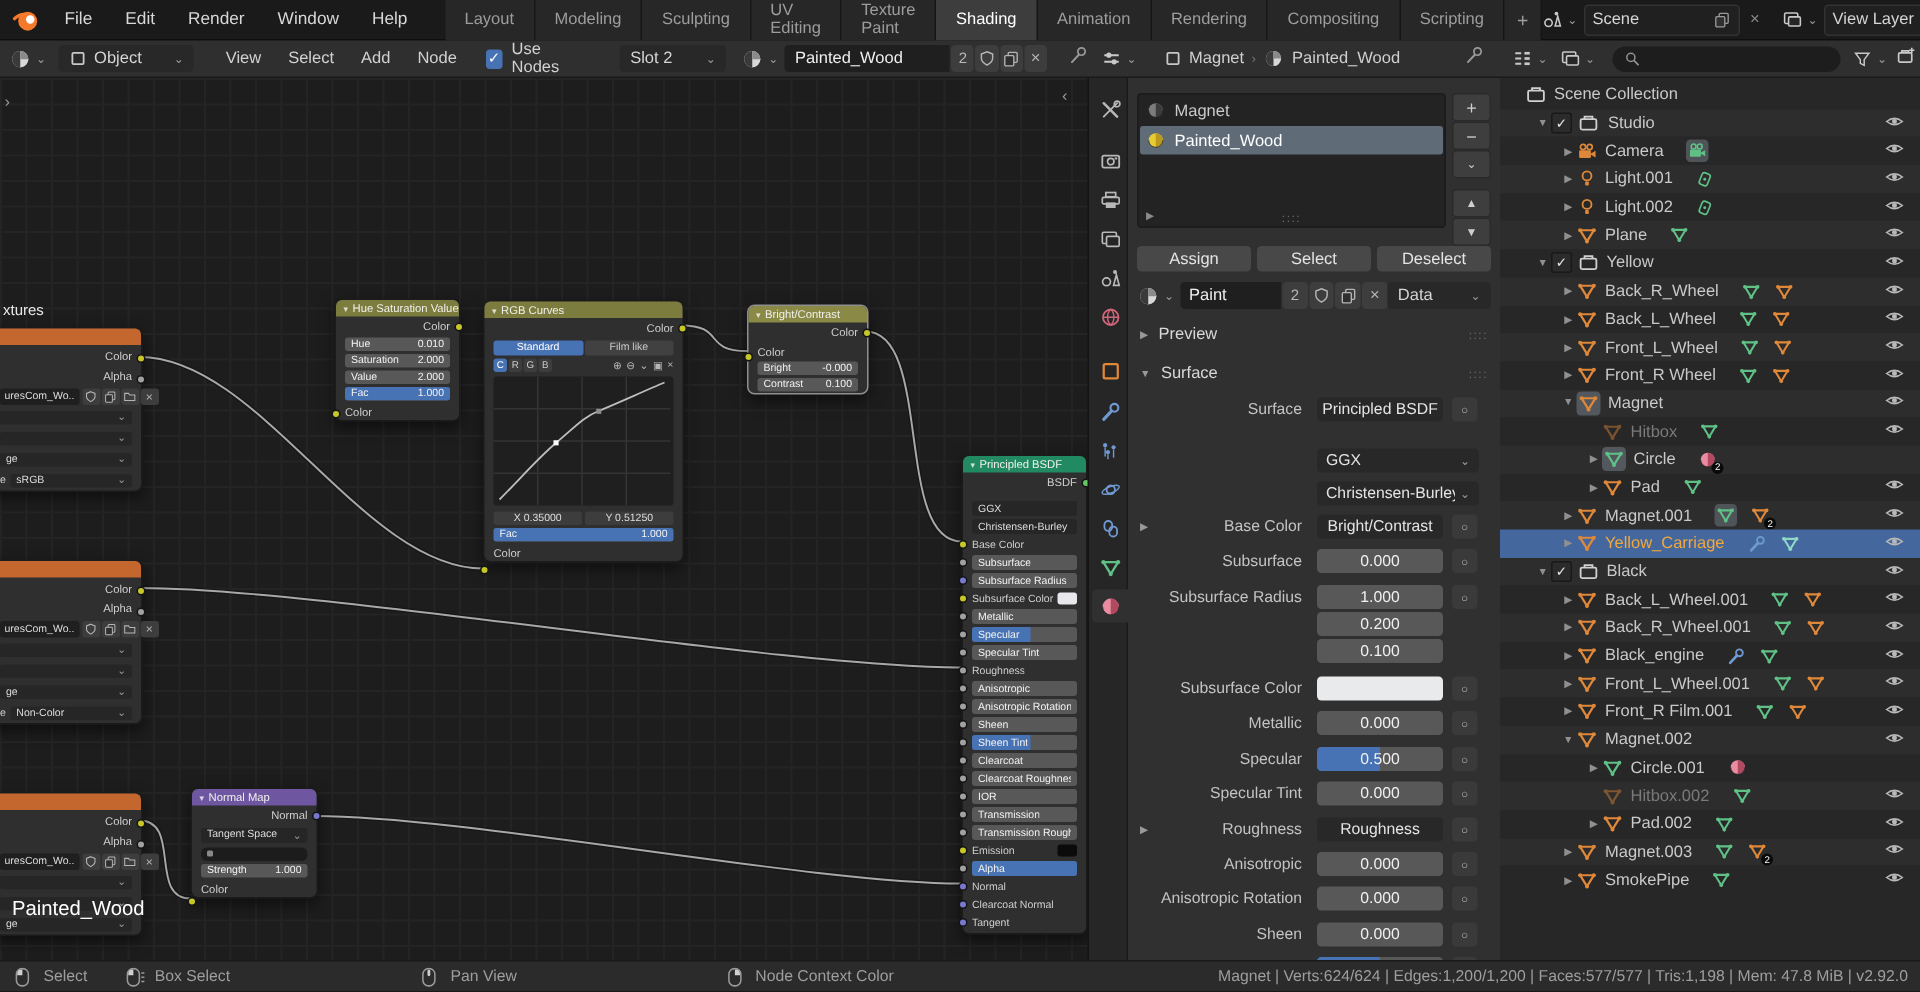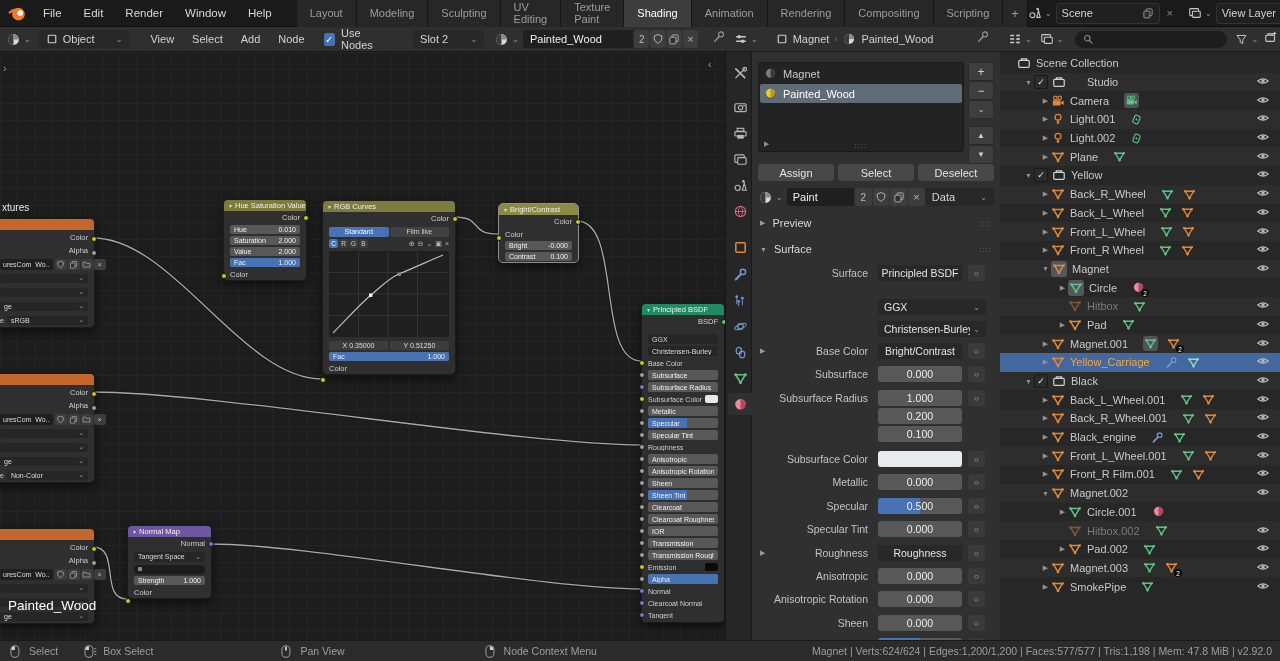--- a/index.html
+++ b/index.html
@@ -1064,21 +1064,21 @@
         </div>
         <div class="orow" style="padding-left: 23px;">
           <div class="oexp">▼</div>
           <div style="width: 12px; height: 12px; background: rgb(43, 43, 43); border: 1px solid rgb(25, 25, 25); border-radius: 2px; color: rgb(232, 232, 232); font-size: 9px; display: flex; align-items: center; justify-content: center; margin-right: 4px; flex: 0 0 auto;">✓</div>
           <span class="icn">
             <svg width="14" height="14" viewBox="0 0 16 16" fill="none">
               <rect x="2" y="5" width="12" height="8" rx="1.2" stroke="#d0d0d0" stroke-width="1.4"></rect>
               <path d="M5 5 V3.2 H11 V5" stroke="#d0d0d0" stroke-width="1.4"></path>
             </svg>
           </span>
-          <div style="margin-left: 21px; white-space: nowrap;">Studio</div>
+          <div style="margin-left: 6px; white-space: nowrap;">Studio</div>
           <div class="row" style="margin-left: 10px; gap: 4px;"></div>
           <div style="position: absolute; right: 10px;"><span class="icn">
               <svg width="14" height="14" viewBox="0 0 16 16" fill="none">
                 <path d="M2 8 Q8 3.2 14 8 Q8 12.8 2 8 Z" stroke="#b8b8b8" stroke-width="1.2"></path>
                 <circle cx="8" cy="8" r="1.9" fill="#b8b8b8"></circle>
               </svg>
             </span></div>
         </div>
         <div class="orow" style="padding-left: 40px;">
           <div class="oexp">▶</div>
@@ -1383,20 +1383,50 @@
           <div style="margin-left: 5px; white-space: nowrap;">Magnet</div>
           <div class="row" style="margin-left: 10px; gap: 4px;"></div>
           <div style="position: absolute; right: 10px;"><span class="icn">
               <svg width="14" height="14" viewBox="0 0 16 16" fill="none">
                 <path d="M2 8 Q8 3.2 14 8 Q8 12.8 2 8 Z" stroke="#b8b8b8" stroke-width="1.2"></path>
                 <circle cx="8" cy="8" r="1.9" fill="#b8b8b8"></circle>
               </svg>
             </span></div>
         </div>
         <div class="orow" style="padding-left: 57px;">
+          <div class="oexp"></div>
+          <span class="icn" style="opacity: 0.45;">
+            <svg width="14" height="14" viewBox="0 0 16 16" fill="none">
+              <path d="M8 12.5 L2.8 4 H13.2 Z" stroke="#e0883a" stroke-width="1.7"></path>
+              <circle cx="8" cy="12.5" r="1.5" fill="#e0883a"></circle>
+              <circle cx="2.8" cy="4" r="1.5" fill="#e0883a"></circle>
+              <circle cx="13.2" cy="4" r="1.5" fill="#e0883a"></circle>
+            </svg>
+          </span>
+          <div style="margin-left: 5px; white-space: nowrap; color: rgb(122, 122, 122);">Hitbox</div>
+          <div class="row" style="margin-left: 10px; gap: 4px;">
+            <div class="obadge">
+              <span class="icn">
+                <svg width="13" height="13" viewBox="0 0 16 16" fill="none">
+                  <path d="M8 12.5 L2.8 4 H13.2 Z" stroke="#5fc186" stroke-width="1.7"></path>
+                  <circle cx="8" cy="12.5" r="1.5" fill="#5fc186"></circle>
+                  <circle cx="2.8" cy="4" r="1.5" fill="#5fc186"></circle>
+                  <circle cx="13.2" cy="4" r="1.5" fill="#5fc186"></circle>
+                </svg>
+              </span>
+            </div>
+          </div>
+          <div style="position: absolute; right: 10px;"><span class="icn">
+              <svg width="14" height="14" viewBox="0 0 16 16" fill="none">
+                <path d="M2 8 Q8 3.2 14 8 Q8 12.8 2 8 Z" stroke="#b8b8b8" stroke-width="1.2"></path>
+                <circle cx="8" cy="8" r="1.9" fill="#b8b8b8"></circle>
+              </svg>
+            </span></div>
+        </div>
+        <div class="orow" style="padding-left: 57px;">
           <div class="oexp">▶</div>
           <span class="icn" style="background: rgb(83, 88, 94); border-radius: 3px; padding: 1px;">
             <svg width="14" height="14" viewBox="0 0 16 16" fill="none">
               <path d="M8 12.5 L2.8 4 H13.2 Z" stroke="#5fc186" stroke-width="1.7"></path>
               <circle cx="8" cy="12.5" r="1.5" fill="#5fc186"></circle>
               <circle cx="2.8" cy="4" r="1.5" fill="#5fc186"></circle>
               <circle cx="13.2" cy="4" r="1.5" fill="#5fc186"></circle>
             </svg>
           </span>
           <div style="margin-left: 5px; white-space: nowrap;">Circle</div>
@@ -1407,198 +1437,286 @@
                   <circle cx="8" cy="8" r="5.8" fill="#e98ca1"></circle>
                   <path d="M8 2.2 A5.8 5.8 0 0 1 8 13.8 Z" fill="#b14a61"></path>
                   <path d="M2.2 8 A5.8 5.8 0 0 0 13.8 8" stroke="#222" stroke-width="0.6"></path>
                 </svg>
               </span>
               <div class="cnt">2</div>
             </div>
           </div>
         </div>
         <div class="orow" style="padding-left: 57px;">
-          <div class="oexp"></div>
-          <span class="icn" style="opacity: 0.45;">
+          <div class="oexp">▶</div>
+          <span class="icn">
             <svg width="14" height="14" viewBox="0 0 16 16" fill="none">
               <path d="M8 12.5 L2.8 4 H13.2 Z" stroke="#e0883a" stroke-width="1.7"></path>
               <circle cx="8" cy="12.5" r="1.5" fill="#e0883a"></circle>
               <circle cx="2.8" cy="4" r="1.5" fill="#e0883a"></circle>
               <circle cx="13.2" cy="4" r="1.5" fill="#e0883a"></circle>
             </svg>
           </span>
-          <div style="margin-left: 5px; white-space: nowrap; color: rgb(122, 122, 122);">Hitbox</div>
+          <div style="margin-left: 5px; white-space: nowrap;">Pad</div>
           <div class="row" style="margin-left: 10px; gap: 4px;">
             <div class="obadge">
               <span class="icn">
                 <svg width="13" height="13" viewBox="0 0 16 16" fill="none">
                   <path d="M8 12.5 L2.8 4 H13.2 Z" stroke="#5fc186" stroke-width="1.7"></path>
                   <circle cx="8" cy="12.5" r="1.5" fill="#5fc186"></circle>
                   <circle cx="2.8" cy="4" r="1.5" fill="#5fc186"></circle>
                   <circle cx="13.2" cy="4" r="1.5" fill="#5fc186"></circle>
                 </svg>
               </span>
             </div>
           </div>
           <div style="position: absolute; right: 10px;"><span class="icn">
               <svg width="14" height="14" viewBox="0 0 16 16" fill="none">
                 <path d="M2 8 Q8 3.2 14 8 Q8 12.8 2 8 Z" stroke="#b8b8b8" stroke-width="1.2"></path>
                 <circle cx="8" cy="8" r="1.9" fill="#b8b8b8"></circle>
               </svg>
             </span></div>
         </div>
-        <div class="orow" style="padding-left: 57px;">
+        <div class="orow" style="padding-left: 40px;">
           <div class="oexp">▶</div>
           <span class="icn">
             <svg width="14" height="14" viewBox="0 0 16 16" fill="none">
               <path d="M8 12.5 L2.8 4 H13.2 Z" stroke="#e0883a" stroke-width="1.7"></path>
               <circle cx="8" cy="12.5" r="1.5" fill="#e0883a"></circle>
               <circle cx="2.8" cy="4" r="1.5" fill="#e0883a"></circle>
               <circle cx="13.2" cy="4" r="1.5" fill="#e0883a"></circle>
             </svg>
           </span>
-          <div style="margin-left: 5px; white-space: nowrap;">Pad</div>
-          <div class="row" style="margin-left: 10px; gap: 4px;">
-            <div class="obadge">
+          <div style="margin-left: 5px; white-space: nowrap;">Magnet.001</div>
+          <div class="row" style="margin-left: 10px; gap: 4px;">
+            <div class="obadge" style="background: rgb(79, 84, 89); border-radius: 3px; padding: 1px;">
               <span class="icn">
                 <svg width="13" height="13" viewBox="0 0 16 16" fill="none">
                   <path d="M8 12.5 L2.8 4 H13.2 Z" stroke="#5fc186" stroke-width="1.7"></path>
                   <circle cx="8" cy="12.5" r="1.5" fill="#5fc186"></circle>
                   <circle cx="2.8" cy="4" r="1.5" fill="#5fc186"></circle>
                   <circle cx="13.2" cy="4" r="1.5" fill="#5fc186"></circle>
                 </svg>
               </span>
             </div>
-          </div>
-          <div style="position: absolute; right: 10px;"><span class="icn">
-              <svg width="14" height="14" viewBox="0 0 16 16" fill="none">
-                <path d="M2 8 Q8 3.2 14 8 Q8 12.8 2 8 Z" stroke="#b8b8b8" stroke-width="1.2"></path>
-                <circle cx="8" cy="8" r="1.9" fill="#b8b8b8"></circle>
-              </svg>
-            </span></div>
-        </div>
-        <div class="orow" style="padding-left: 40px;">
+            <div class="obadge">
+              <span class="icn">
+                <svg width="13" height="13" viewBox="0 0 16 16" fill="none">
+                  <path d="M8 12.5 L2.8 4 H13.2 Z" stroke="#e0883a" stroke-width="1.7"></path>
+                  <circle cx="8" cy="12.5" r="1.5" fill="#e0883a"></circle>
+                  <circle cx="2.8" cy="4" r="1.5" fill="#e0883a"></circle>
+                  <circle cx="13.2" cy="4" r="1.5" fill="#e0883a"></circle>
+                </svg>
+              </span>
+              <div class="cnt">2</div>
+            </div>
+          </div>
+          <div style="position: absolute; right: 10px;"><span class="icn">
+              <svg width="14" height="14" viewBox="0 0 16 16" fill="none">
+                <path d="M2 8 Q8 3.2 14 8 Q8 12.8 2 8 Z" stroke="#b8b8b8" stroke-width="1.2"></path>
+                <circle cx="8" cy="8" r="1.9" fill="#b8b8b8"></circle>
+              </svg>
+            </span></div>
+        </div>
+        <div class="orow sel" style="padding-left: 40px;">
           <div class="oexp">▶</div>
           <span class="icn">
             <svg width="14" height="14" viewBox="0 0 16 16" fill="none">
               <path d="M8 12.5 L2.8 4 H13.2 Z" stroke="#e0883a" stroke-width="1.7"></path>
               <circle cx="8" cy="12.5" r="1.5" fill="#e0883a"></circle>
               <circle cx="2.8" cy="4" r="1.5" fill="#e0883a"></circle>
               <circle cx="13.2" cy="4" r="1.5" fill="#e0883a"></circle>
             </svg>
           </span>
-          <div style="margin-left: 5px; white-space: nowrap;">Magnet.001</div>
-          <div class="row" style="margin-left: 10px; gap: 4px;">
-            <div class="obadge" style="background: rgb(79, 84, 89); border-radius: 3px; padding: 1px;">
+          <div style="margin-left: 5px; white-space: nowrap; color: rgb(243, 168, 59);">Yellow_Carriage</div>
+          <div class="row" style="margin-left: 10px; gap: 4px;">
+            <div class="obadge">
+              <span class="icn">
+                <svg width="13" height="13" viewBox="0 0 16 16" fill="none">
+                  <circle cx="10.6" cy="5.2" r="2.8" stroke="#6f9ad1" stroke-width="1.5"></circle>
+                  <path d="M3 13.4 L8.6 7.4" stroke="#6f9ad1" stroke-width="2.2" stroke-linecap="round"></path>
+                </svg>
+              </span>
+            </div>
+            <div class="obadge">
+              <span class="icn">
+                <svg width="13" height="13" viewBox="0 0 16 16" fill="none">
+                  <path d="M8 12.5 L2.8 4 H13.2 Z" stroke="#8fd8c8" stroke-width="1.7"></path>
+                  <circle cx="8" cy="12.5" r="1.5" fill="#8fd8c8"></circle>
+                  <circle cx="2.8" cy="4" r="1.5" fill="#8fd8c8"></circle>
+                  <circle cx="13.2" cy="4" r="1.5" fill="#8fd8c8"></circle>
+                </svg>
+              </span>
+            </div>
+          </div>
+          <div style="position: absolute; right: 10px;"><span class="icn">
+              <svg width="14" height="14" viewBox="0 0 16 16" fill="none">
+                <path d="M2 8 Q8 3.2 14 8 Q8 12.8 2 8 Z" stroke="#b8b8b8" stroke-width="1.2"></path>
+                <circle cx="8" cy="8" r="1.9" fill="#b8b8b8"></circle>
+              </svg>
+            </span></div>
+        </div>
+        <div class="orow" style="padding-left: 23px;">
+          <div class="oexp">▼</div>
+          <div style="width: 12px; height: 12px; background: rgb(43, 43, 43); border: 1px solid rgb(25, 25, 25); border-radius: 2px; color: rgb(232, 232, 232); font-size: 9px; display: flex; align-items: center; justify-content: center; margin-right: 4px; flex: 0 0 auto;">✓</div>
+          <span class="icn">
+            <svg width="14" height="14" viewBox="0 0 16 16" fill="none">
+              <rect x="2" y="5" width="12" height="8" rx="1.2" stroke="#d0d0d0" stroke-width="1.4"></rect>
+              <path d="M5 5 V3.2 H11 V5" stroke="#d0d0d0" stroke-width="1.4"></path>
+            </svg>
+          </span>
+          <div style="margin-left: 5px; white-space: nowrap;">Black</div>
+          <div class="row" style="margin-left: 10px; gap: 4px;"></div>
+          <div style="position: absolute; right: 10px;"><span class="icn">
+              <svg width="14" height="14" viewBox="0 0 16 16" fill="none">
+                <path d="M2 8 Q8 3.2 14 8 Q8 12.8 2 8 Z" stroke="#b8b8b8" stroke-width="1.2"></path>
+                <circle cx="8" cy="8" r="1.9" fill="#b8b8b8"></circle>
+              </svg>
+            </span></div>
+        </div>
+        <div class="orow" style="padding-left: 40px;">
+          <div class="oexp">▶</div>
+          <span class="icn">
+            <svg width="14" height="14" viewBox="0 0 16 16" fill="none">
+              <path d="M8 12.5 L2.8 4 H13.2 Z" stroke="#e0883a" stroke-width="1.7"></path>
+              <circle cx="8" cy="12.5" r="1.5" fill="#e0883a"></circle>
+              <circle cx="2.8" cy="4" r="1.5" fill="#e0883a"></circle>
+              <circle cx="13.2" cy="4" r="1.5" fill="#e0883a"></circle>
+            </svg>
+          </span>
+          <div style="margin-left: 5px; white-space: nowrap;">Back_L_Wheel.001</div>
+          <div class="row" style="margin-left: 10px; gap: 4px;">
+            <div class="obadge">
               <span class="icn">
                 <svg width="13" height="13" viewBox="0 0 16 16" fill="none">
                   <path d="M8 12.5 L2.8 4 H13.2 Z" stroke="#5fc186" stroke-width="1.7"></path>
                   <circle cx="8" cy="12.5" r="1.5" fill="#5fc186"></circle>
                   <circle cx="2.8" cy="4" r="1.5" fill="#5fc186"></circle>
                   <circle cx="13.2" cy="4" r="1.5" fill="#5fc186"></circle>
                 </svg>
               </span>
             </div>
             <div class="obadge">
               <span class="icn">
                 <svg width="13" height="13" viewBox="0 0 16 16" fill="none">
                   <path d="M8 12.5 L2.8 4 H13.2 Z" stroke="#e0883a" stroke-width="1.7"></path>
                   <circle cx="8" cy="12.5" r="1.5" fill="#e0883a"></circle>
                   <circle cx="2.8" cy="4" r="1.5" fill="#e0883a"></circle>
                   <circle cx="13.2" cy="4" r="1.5" fill="#e0883a"></circle>
                 </svg>
               </span>
-              <div class="cnt">2</div>
-            </div>
-          </div>
-          <div style="position: absolute; right: 10px;"><span class="icn">
-              <svg width="14" height="14" viewBox="0 0 16 16" fill="none">
-                <path d="M2 8 Q8 3.2 14 8 Q8 12.8 2 8 Z" stroke="#b8b8b8" stroke-width="1.2"></path>
-                <circle cx="8" cy="8" r="1.9" fill="#b8b8b8"></circle>
-              </svg>
-            </span></div>
-        </div>
-        <div class="orow sel" style="padding-left: 40px;">
+            </div>
+          </div>
+          <div style="position: absolute; right: 10px;"><span class="icn">
+              <svg width="14" height="14" viewBox="0 0 16 16" fill="none">
+                <path d="M2 8 Q8 3.2 14 8 Q8 12.8 2 8 Z" stroke="#b8b8b8" stroke-width="1.2"></path>
+                <circle cx="8" cy="8" r="1.9" fill="#b8b8b8"></circle>
+              </svg>
+            </span></div>
+        </div>
+        <div class="orow" style="padding-left: 40px;">
           <div class="oexp">▶</div>
           <span class="icn">
             <svg width="14" height="14" viewBox="0 0 16 16" fill="none">
               <path d="M8 12.5 L2.8 4 H13.2 Z" stroke="#e0883a" stroke-width="1.7"></path>
               <circle cx="8" cy="12.5" r="1.5" fill="#e0883a"></circle>
               <circle cx="2.8" cy="4" r="1.5" fill="#e0883a"></circle>
               <circle cx="13.2" cy="4" r="1.5" fill="#e0883a"></circle>
             </svg>
           </span>
-          <div style="margin-left: 5px; white-space: nowrap; color: rgb(243, 168, 59);">Yellow_Carriage</div>
-          <div class="row" style="margin-left: 10px; gap: 4px;">
-            <div class="obadge">
-              <span class="icn">
-                <svg width="13" height="13" viewBox="0 0 16 16" fill="none">
-                  <circle cx="10.6" cy="5.2" r="2.8" stroke="#6f9ad1" stroke-width="1.5"></circle>
-                  <path d="M3 13.4 L8.6 7.4" stroke="#6f9ad1" stroke-width="2.2" stroke-linecap="round"></path>
-                </svg>
-              </span>
-            </div>
-            <div class="obadge">
-              <span class="icn">
-                <svg width="13" height="13" viewBox="0 0 16 16" fill="none">
-                  <path d="M8 12.5 L2.8 4 H13.2 Z" stroke="#8fd8c8" stroke-width="1.7"></path>
-                  <circle cx="8" cy="12.5" r="1.5" fill="#8fd8c8"></circle>
-                  <circle cx="2.8" cy="4" r="1.5" fill="#8fd8c8"></circle>
-                  <circle cx="13.2" cy="4" r="1.5" fill="#8fd8c8"></circle>
-                </svg>
-              </span>
-            </div>
-          </div>
-          <div style="position: absolute; right: 10px;"><span class="icn">
-              <svg width="14" height="14" viewBox="0 0 16 16" fill="none">
-                <path d="M2 8 Q8 3.2 14 8 Q8 12.8 2 8 Z" stroke="#b8b8b8" stroke-width="1.2"></path>
-                <circle cx="8" cy="8" r="1.9" fill="#b8b8b8"></circle>
-              </svg>
-            </span></div>
-        </div>
-        <div class="orow" style="padding-left: 23px;">
-          <div class="oexp">▼</div>
-          <div style="width: 12px; height: 12px; background: rgb(43, 43, 43); border: 1px solid rgb(25, 25, 25); border-radius: 2px; color: rgb(232, 232, 232); font-size: 9px; display: flex; align-items: center; justify-content: center; margin-right: 4px; flex: 0 0 auto;">✓</div>
-          <span class="icn">
-            <svg width="14" height="14" viewBox="0 0 16 16" fill="none">
-              <rect x="2" y="5" width="12" height="8" rx="1.2" stroke="#d0d0d0" stroke-width="1.4"></rect>
-              <path d="M5 5 V3.2 H11 V5" stroke="#d0d0d0" stroke-width="1.4"></path>
-            </svg>
-          </span>
-          <div style="margin-left: 5px; white-space: nowrap;">Black</div>
-          <div class="row" style="margin-left: 10px; gap: 4px;"></div>
+          <div style="margin-left: 5px; white-space: nowrap;">Back_R_Wheel.001</div>
+          <div class="row" style="margin-left: 10px; gap: 4px;">
+            <div class="obadge">
+              <span class="icn">
+                <svg width="13" height="13" viewBox="0 0 16 16" fill="none">
+                  <path d="M8 12.5 L2.8 4 H13.2 Z" stroke="#5fc186" stroke-width="1.7"></path>
+                  <circle cx="8" cy="12.5" r="1.5" fill="#5fc186"></circle>
+                  <circle cx="2.8" cy="4" r="1.5" fill="#5fc186"></circle>
+                  <circle cx="13.2" cy="4" r="1.5" fill="#5fc186"></circle>
+                </svg>
+              </span>
+            </div>
+            <div class="obadge">
+              <span class="icn">
+                <svg width="13" height="13" viewBox="0 0 16 16" fill="none">
+                  <path d="M8 12.5 L2.8 4 H13.2 Z" stroke="#e0883a" stroke-width="1.7"></path>
+                  <circle cx="8" cy="12.5" r="1.5" fill="#e0883a"></circle>
+                  <circle cx="2.8" cy="4" r="1.5" fill="#e0883a"></circle>
+                  <circle cx="13.2" cy="4" r="1.5" fill="#e0883a"></circle>
+                </svg>
+              </span>
+            </div>
+          </div>
           <div style="position: absolute; right: 10px;"><span class="icn">
               <svg width="14" height="14" viewBox="0 0 16 16" fill="none">
                 <path d="M2 8 Q8 3.2 14 8 Q8 12.8 2 8 Z" stroke="#b8b8b8" stroke-width="1.2"></path>
                 <circle cx="8" cy="8" r="1.9" fill="#b8b8b8"></circle>
               </svg>
             </span></div>
         </div>
         <div class="orow" style="padding-left: 40px;">
           <div class="oexp">▶</div>
           <span class="icn">
             <svg width="14" height="14" viewBox="0 0 16 16" fill="none">
               <path d="M8 12.5 L2.8 4 H13.2 Z" stroke="#e0883a" stroke-width="1.7"></path>
               <circle cx="8" cy="12.5" r="1.5" fill="#e0883a"></circle>
               <circle cx="2.8" cy="4" r="1.5" fill="#e0883a"></circle>
               <circle cx="13.2" cy="4" r="1.5" fill="#e0883a"></circle>
             </svg>
           </span>
-          <div style="margin-left: 5px; white-space: nowrap;">Back_L_Wheel.001</div>
-          <div class="row" style="margin-left: 10px; gap: 4px;">
+          <div style="margin-left: 5px; white-space: nowrap;">Black_engine</div>
+          <div class="row" style="margin-left: 10px; gap: 4px;">
+            <div class="obadge">
+              <span class="icn">
+                <svg width="13" height="13" viewBox="0 0 16 16" fill="none">
+                  <circle cx="10.6" cy="5.2" r="2.8" stroke="#6f9ad1" stroke-width="1.5"></circle>
+                  <path d="M3 13.4 L8.6 7.4" stroke="#6f9ad1" stroke-width="2.2" stroke-linecap="round"></path>
+                </svg>
+              </span>
+            </div>
             <div class="obadge">
               <span class="icn">
                 <svg width="13" height="13" viewBox="0 0 16 16" fill="none">
                   <path d="M8 12.5 L2.8 4 H13.2 Z" stroke="#5fc186" stroke-width="1.7"></path>
                   <circle cx="8" cy="12.5" r="1.5" fill="#5fc186"></circle>
                   <circle cx="2.8" cy="4" r="1.5" fill="#5fc186"></circle>
                   <circle cx="13.2" cy="4" r="1.5" fill="#5fc186"></circle>
                 </svg>
               </span>
             </div>
+          </div>
+          <div style="position: absolute; right: 10px;"><span class="icn">
+              <svg width="14" height="14" viewBox="0 0 16 16" fill="none">
+                <path d="M2 8 Q8 3.2 14 8 Q8 12.8 2 8 Z" stroke="#b8b8b8" stroke-width="1.2"></path>
+                <circle cx="8" cy="8" r="1.9" fill="#b8b8b8"></circle>
+              </svg>
+            </span></div>
+        </div>
+        <div class="orow" style="padding-left: 40px;">
+          <div class="oexp">▶</div>
+          <span class="icn">
+            <svg width="14" height="14" viewBox="0 0 16 16" fill="none">
+              <path d="M8 12.5 L2.8 4 H13.2 Z" stroke="#e0883a" stroke-width="1.7"></path>
+              <circle cx="8" cy="12.5" r="1.5" fill="#e0883a"></circle>
+              <circle cx="2.8" cy="4" r="1.5" fill="#e0883a"></circle>
+              <circle cx="13.2" cy="4" r="1.5" fill="#e0883a"></circle>
+            </svg>
+          </span>
+          <div style="margin-left: 5px; white-space: nowrap;">Front_L_Wheel.001</div>
+          <div class="row" style="margin-left: 10px; gap: 4px;">
+            <div class="obadge">
+              <span class="icn">
+                <svg width="13" height="13" viewBox="0 0 16 16" fill="none">
+                  <path d="M8 12.5 L2.8 4 H13.2 Z" stroke="#5fc186" stroke-width="1.7"></path>
+                  <circle cx="8" cy="12.5" r="1.5" fill="#5fc186"></circle>
+                  <circle cx="2.8" cy="4" r="1.5" fill="#5fc186"></circle>
+                  <circle cx="13.2" cy="4" r="1.5" fill="#5fc186"></circle>
+                </svg>
+              </span>
+            </div>
             <div class="obadge">
               <span class="icn">
                 <svg width="13" height="13" viewBox="0 0 16 16" fill="none">
                   <path d="M8 12.5 L2.8 4 H13.2 Z" stroke="#e0883a" stroke-width="1.7"></path>
                   <circle cx="8" cy="12.5" r="1.5" fill="#e0883a"></circle>
                   <circle cx="2.8" cy="4" r="1.5" fill="#e0883a"></circle>
                   <circle cx="13.2" cy="4" r="1.5" fill="#e0883a"></circle>
                 </svg>
               </span>
             </div>
@@ -1613,21 +1731,21 @@
         <div class="orow" style="padding-left: 40px;">
           <div class="oexp">▶</div>
           <span class="icn">
             <svg width="14" height="14" viewBox="0 0 16 16" fill="none">
               <path d="M8 12.5 L2.8 4 H13.2 Z" stroke="#e0883a" stroke-width="1.7"></path>
               <circle cx="8" cy="12.5" r="1.5" fill="#e0883a"></circle>
               <circle cx="2.8" cy="4" r="1.5" fill="#e0883a"></circle>
               <circle cx="13.2" cy="4" r="1.5" fill="#e0883a"></circle>
             </svg>
           </span>
-          <div style="margin-left: 5px; white-space: nowrap;">Back_R_Wheel.001</div>
+          <div style="margin-left: 5px; white-space: nowrap;">Front_R Film.001</div>
           <div class="row" style="margin-left: 10px; gap: 4px;">
             <div class="obadge">
               <span class="icn">
                 <svg width="13" height="13" viewBox="0 0 16 16" fill="none">
                   <path d="M8 12.5 L2.8 4 H13.2 Z" stroke="#5fc186" stroke-width="1.7"></path>
                   <circle cx="8" cy="12.5" r="1.5" fill="#5fc186"></circle>
                   <circle cx="2.8" cy="4" r="1.5" fill="#5fc186"></circle>
                   <circle cx="13.2" cy="4" r="1.5" fill="#5fc186"></circle>
                 </svg>
               </span>
@@ -1644,302 +1762,184 @@
             </div>
           </div>
           <div style="position: absolute; right: 10px;"><span class="icn">
               <svg width="14" height="14" viewBox="0 0 16 16" fill="none">
                 <path d="M2 8 Q8 3.2 14 8 Q8 12.8 2 8 Z" stroke="#b8b8b8" stroke-width="1.2"></path>
                 <circle cx="8" cy="8" r="1.9" fill="#b8b8b8"></circle>
               </svg>
             </span></div>
         </div>
         <div class="orow" style="padding-left: 40px;">
-          <div class="oexp">▶</div>
+          <div class="oexp">▼</div>
           <span class="icn">
             <svg width="14" height="14" viewBox="0 0 16 16" fill="none">
               <path d="M8 12.5 L2.8 4 H13.2 Z" stroke="#e0883a" stroke-width="1.7"></path>
               <circle cx="8" cy="12.5" r="1.5" fill="#e0883a"></circle>
               <circle cx="2.8" cy="4" r="1.5" fill="#e0883a"></circle>
               <circle cx="13.2" cy="4" r="1.5" fill="#e0883a"></circle>
             </svg>
           </span>
-          <div style="margin-left: 5px; white-space: nowrap;">Black_engine</div>
-          <div class="row" style="margin-left: 10px; gap: 4px;">
-            <div class="obadge">
-              <span class="icn">
-                <svg width="13" height="13" viewBox="0 0 16 16" fill="none">
-                  <circle cx="10.6" cy="5.2" r="2.8" stroke="#6f9ad1" stroke-width="1.5"></circle>
-                  <path d="M3 13.4 L8.6 7.4" stroke="#6f9ad1" stroke-width="2.2" stroke-linecap="round"></path>
-                </svg>
-              </span>
-            </div>
+          <div style="margin-left: 5px; white-space: nowrap;">Magnet.002</div>
+          <div class="row" style="margin-left: 10px; gap: 4px;"></div>
+          <div style="position: absolute; right: 10px;"><span class="icn">
+              <svg width="14" height="14" viewBox="0 0 16 16" fill="none">
+                <path d="M2 8 Q8 3.2 14 8 Q8 12.8 2 8 Z" stroke="#b8b8b8" stroke-width="1.2"></path>
+                <circle cx="8" cy="8" r="1.9" fill="#b8b8b8"></circle>
+              </svg>
+            </span></div>
+        </div>
+        <div class="orow" style="padding-left: 57px;">
+          <div class="oexp">▶</div>
+          <span class="icn">
+            <svg width="14" height="14" viewBox="0 0 16 16" fill="none">
+              <path d="M8 12.5 L2.8 4 H13.2 Z" stroke="#5fc186" stroke-width="1.7"></path>
+              <circle cx="8" cy="12.5" r="1.5" fill="#5fc186"></circle>
+              <circle cx="2.8" cy="4" r="1.5" fill="#5fc186"></circle>
+              <circle cx="13.2" cy="4" r="1.5" fill="#5fc186"></circle>
+            </svg>
+          </span>
+          <div style="margin-left: 5px; white-space: nowrap;">Circle.001</div>
+          <div class="row" style="margin-left: 10px; gap: 4px;">
+            <div class="obadge">
+              <span class="icn">
+                <svg width="13" height="13" viewBox="0 0 16 16" fill="none">
+                  <circle cx="8" cy="8" r="5.8" fill="#e98ca1"></circle>
+                  <path d="M8 2.2 A5.8 5.8 0 0 1 8 13.8 Z" fill="#b14a61"></path>
+                  <path d="M2.2 8 A5.8 5.8 0 0 0 13.8 8" stroke="#222" stroke-width="0.6"></path>
+                </svg>
+              </span>
+            </div>
+          </div>
+        </div>
+        <div class="orow" style="padding-left: 57px;">
+          <div class="oexp"></div>
+          <span class="icn" style="opacity: 0.45;">
+            <svg width="14" height="14" viewBox="0 0 16 16" fill="none">
+              <path d="M8 12.5 L2.8 4 H13.2 Z" stroke="#e0883a" stroke-width="1.7"></path>
+              <circle cx="8" cy="12.5" r="1.5" fill="#e0883a"></circle>
+              <circle cx="2.8" cy="4" r="1.5" fill="#e0883a"></circle>
+              <circle cx="13.2" cy="4" r="1.5" fill="#e0883a"></circle>
+            </svg>
+          </span>
+          <div style="margin-left: 5px; white-space: nowrap; color: rgb(122, 122, 122);">Hitbox.002</div>
+          <div class="row" style="margin-left: 10px; gap: 4px;">
             <div class="obadge">
               <span class="icn">
                 <svg width="13" height="13" viewBox="0 0 16 16" fill="none">
                   <path d="M8 12.5 L2.8 4 H13.2 Z" stroke="#5fc186" stroke-width="1.7"></path>
                   <circle cx="8" cy="12.5" r="1.5" fill="#5fc186"></circle>
                   <circle cx="2.8" cy="4" r="1.5" fill="#5fc186"></circle>
                   <circle cx="13.2" cy="4" r="1.5" fill="#5fc186"></circle>
                 </svg>
               </span>
             </div>
           </div>
           <div style="position: absolute; right: 10px;"><span class="icn">
               <svg width="14" height="14" viewBox="0 0 16 16" fill="none">
                 <path d="M2 8 Q8 3.2 14 8 Q8 12.8 2 8 Z" stroke="#b8b8b8" stroke-width="1.2"></path>
                 <circle cx="8" cy="8" r="1.9" fill="#b8b8b8"></circle>
               </svg>
             </span></div>
         </div>
-        <div class="orow" style="padding-left: 40px;">
+        <div class="orow" style="padding-left: 57px;">
           <div class="oexp">▶</div>
           <span class="icn">
             <svg width="14" height="14" viewBox="0 0 16 16" fill="none">
               <path d="M8 12.5 L2.8 4 H13.2 Z" stroke="#e0883a" stroke-width="1.7"></path>
               <circle cx="8" cy="12.5" r="1.5" fill="#e0883a"></circle>
               <circle cx="2.8" cy="4" r="1.5" fill="#e0883a"></circle>
               <circle cx="13.2" cy="4" r="1.5" fill="#e0883a"></circle>
             </svg>
           </span>
-          <div style="margin-left: 5px; white-space: nowrap;">Front_L_Wheel.001</div>
+          <div style="margin-left: 5px; white-space: nowrap;">Pad.002</div>
           <div class="row" style="margin-left: 10px; gap: 4px;">
             <div class="obadge">
               <span class="icn">
                 <svg width="13" height="13" viewBox="0 0 16 16" fill="none">
                   <path d="M8 12.5 L2.8 4 H13.2 Z" stroke="#5fc186" stroke-width="1.7"></path>
                   <circle cx="8" cy="12.5" r="1.5" fill="#5fc186"></circle>
                   <circle cx="2.8" cy="4" r="1.5" fill="#5fc186"></circle>
                   <circle cx="13.2" cy="4" r="1.5" fill="#5fc186"></circle>
                 </svg>
               </span>
             </div>
+          </div>
+          <div style="position: absolute; right: 10px;"><span class="icn">
+              <svg width="14" height="14" viewBox="0 0 16 16" fill="none">
+                <path d="M2 8 Q8 3.2 14 8 Q8 12.8 2 8 Z" stroke="#b8b8b8" stroke-width="1.2"></path>
+                <circle cx="8" cy="8" r="1.9" fill="#b8b8b8"></circle>
+              </svg>
+            </span></div>
+        </div>
+        <div class="orow" style="padding-left: 40px;">
+          <div class="oexp">▶</div>
+          <span class="icn">
+            <svg width="14" height="14" viewBox="0 0 16 16" fill="none">
+              <path d="M8 12.5 L2.8 4 H13.2 Z" stroke="#e0883a" stroke-width="1.7"></path>
+              <circle cx="8" cy="12.5" r="1.5" fill="#e0883a"></circle>
+              <circle cx="2.8" cy="4" r="1.5" fill="#e0883a"></circle>
+              <circle cx="13.2" cy="4" r="1.5" fill="#e0883a"></circle>
+            </svg>
+          </span>
+          <div style="margin-left: 5px; white-space: nowrap;">Magnet.003</div>
+          <div class="row" style="margin-left: 10px; gap: 4px;">
+            <div class="obadge">
+              <span class="icn">
+                <svg width="13" height="13" viewBox="0 0 16 16" fill="none">
+                  <path d="M8 12.5 L2.8 4 H13.2 Z" stroke="#5fc186" stroke-width="1.7"></path>
+                  <circle cx="8" cy="12.5" r="1.5" fill="#5fc186"></circle>
+                  <circle cx="2.8" cy="4" r="1.5" fill="#5fc186"></circle>
+                  <circle cx="13.2" cy="4" r="1.5" fill="#5fc186"></circle>
+                </svg>
+              </span>
+            </div>
             <div class="obadge">
               <span class="icn">
                 <svg width="13" height="13" viewBox="0 0 16 16" fill="none">
                   <path d="M8 12.5 L2.8 4 H13.2 Z" stroke="#e0883a" stroke-width="1.7"></path>
                   <circle cx="8" cy="12.5" r="1.5" fill="#e0883a"></circle>
                   <circle cx="2.8" cy="4" r="1.5" fill="#e0883a"></circle>
                   <circle cx="13.2" cy="4" r="1.5" fill="#e0883a"></circle>
                 </svg>
               </span>
+              <div class="cnt">2</div>
             </div>
           </div>
           <div style="position: absolute; right: 10px;"><span class="icn">
               <svg width="14" height="14" viewBox="0 0 16 16" fill="none">
                 <path d="M2 8 Q8 3.2 14 8 Q8 12.8 2 8 Z" stroke="#b8b8b8" stroke-width="1.2"></path>
                 <circle cx="8" cy="8" r="1.9" fill="#b8b8b8"></circle>
               </svg>
             </span></div>
         </div>
         <div class="orow" style="padding-left: 40px;">
           <div class="oexp">▶</div>
           <span class="icn">
             <svg width="14" height="14" viewBox="0 0 16 16" fill="none">
               <path d="M8 12.5 L2.8 4 H13.2 Z" stroke="#e0883a" stroke-width="1.7"></path>
               <circle cx="8" cy="12.5" r="1.5" fill="#e0883a"></circle>
               <circle cx="2.8" cy="4" r="1.5" fill="#e0883a"></circle>
               <circle cx="13.2" cy="4" r="1.5" fill="#e0883a"></circle>
             </svg>
           </span>
-          <div style="margin-left: 5px; white-space: nowrap;">Front_R Film.001</div>
+          <div style="margin-left: 5px; white-space: nowrap;">SmokePipe</div>
           <div class="row" style="margin-left: 10px; gap: 4px;">
             <div class="obadge">
               <span class="icn">
                 <svg width="13" height="13" viewBox="0 0 16 16" fill="none">
                   <path d="M8 12.5 L2.8 4 H13.2 Z" stroke="#5fc186" stroke-width="1.7"></path>
                   <circle cx="8" cy="12.5" r="1.5" fill="#5fc186"></circle>
                   <circle cx="2.8" cy="4" r="1.5" fill="#5fc186"></circle>
                   <circle cx="13.2" cy="4" r="1.5" fill="#5fc186"></circle>
                 </svg>
               </span>
             </div>
-            <div class="obadge">
-              <span class="icn">
-                <svg width="13" height="13" viewBox="0 0 16 16" fill="none">
-                  <path d="M8 12.5 L2.8 4 H13.2 Z" stroke="#e0883a" stroke-width="1.7"></path>
-                  <circle cx="8" cy="12.5" r="1.5" fill="#e0883a"></circle>
-                  <circle cx="2.8" cy="4" r="1.5" fill="#e0883a"></circle>
-                  <circle cx="13.2" cy="4" r="1.5" fill="#e0883a"></circle>
-                </svg>
-              </span>
-            </div>
-          </div>
-          <div style="position: absolute; right: 10px;"><span class="icn">
-              <svg width="14" height="14" viewBox="0 0 16 16" fill="none">
-                <path d="M2 8 Q8 3.2 14 8 Q8 12.8 2 8 Z" stroke="#b8b8b8" stroke-width="1.2"></path>
-                <circle cx="8" cy="8" r="1.9" fill="#b8b8b8"></circle>
-              </svg>
-            </span></div>
-        </div>
-        <div class="orow" style="padding-left: 40px;">
-          <div class="oexp">▼</div>
-          <span class="icn">
-            <svg width="14" height="14" viewBox="0 0 16 16" fill="none">
-              <path d="M8 12.5 L2.8 4 H13.2 Z" stroke="#e0883a" stroke-width="1.7"></path>
-              <circle cx="8" cy="12.5" r="1.5" fill="#e0883a"></circle>
-              <circle cx="2.8" cy="4" r="1.5" fill="#e0883a"></circle>
-              <circle cx="13.2" cy="4" r="1.5" fill="#e0883a"></circle>
-            </svg>
-          </span>
-          <div style="margin-left: 5px; white-space: nowrap;">Magnet.002</div>
-          <div class="row" style="margin-left: 10px; gap: 4px;"></div>
-          <div style="position: absolute; right: 10px;"><span class="icn">
-              <svg width="14" height="14" viewBox="0 0 16 16" fill="none">
-                <path d="M2 8 Q8 3.2 14 8 Q8 12.8 2 8 Z" stroke="#b8b8b8" stroke-width="1.2"></path>
-                <circle cx="8" cy="8" r="1.9" fill="#b8b8b8"></circle>
-              </svg>
-            </span></div>
-        </div>
-        <div class="orow" style="padding-left: 57px;">
-          <div class="oexp">▶</div>
-          <span class="icn">
-            <svg width="14" height="14" viewBox="0 0 16 16" fill="none">
-              <path d="M8 12.5 L2.8 4 H13.2 Z" stroke="#5fc186" stroke-width="1.7"></path>
-              <circle cx="8" cy="12.5" r="1.5" fill="#5fc186"></circle>
-              <circle cx="2.8" cy="4" r="1.5" fill="#5fc186"></circle>
-              <circle cx="13.2" cy="4" r="1.5" fill="#5fc186"></circle>
-            </svg>
-          </span>
-          <div style="margin-left: 5px; white-space: nowrap;">Circle.001</div>
-          <div class="row" style="margin-left: 10px; gap: 4px;">
-            <div class="obadge">
-              <span class="icn">
-                <svg width="13" height="13" viewBox="0 0 16 16" fill="none">
-                  <circle cx="8" cy="8" r="5.8" fill="#e98ca1"></circle>
-                  <path d="M8 2.2 A5.8 5.8 0 0 1 8 13.8 Z" fill="#b14a61"></path>
-                  <path d="M2.2 8 A5.8 5.8 0 0 0 13.8 8" stroke="#222" stroke-width="0.6"></path>
-                </svg>
-              </span>
-            </div>
-          </div>
-        </div>
-        <div class="orow" style="padding-left: 57px;">
-          <div class="oexp"></div>
-          <span class="icn" style="opacity: 0.45;">
-            <svg width="14" height="14" viewBox="0 0 16 16" fill="none">
-              <path d="M8 12.5 L2.8 4 H13.2 Z" stroke="#e0883a" stroke-width="1.7"></path>
-              <circle cx="8" cy="12.5" r="1.5" fill="#e0883a"></circle>
-              <circle cx="2.8" cy="4" r="1.5" fill="#e0883a"></circle>
-              <circle cx="13.2" cy="4" r="1.5" fill="#e0883a"></circle>
-            </svg>
-          </span>
-          <div style="margin-left: 5px; white-space: nowrap; color: rgb(122, 122, 122);">Hitbox.002</div>
-          <div class="row" style="margin-left: 10px; gap: 4px;">
-            <div class="obadge">
-              <span class="icn">
-                <svg width="13" height="13" viewBox="0 0 16 16" fill="none">
-                  <path d="M8 12.5 L2.8 4 H13.2 Z" stroke="#5fc186" stroke-width="1.7"></path>
-                  <circle cx="8" cy="12.5" r="1.5" fill="#5fc186"></circle>
-                  <circle cx="2.8" cy="4" r="1.5" fill="#5fc186"></circle>
-                  <circle cx="13.2" cy="4" r="1.5" fill="#5fc186"></circle>
-                </svg>
-              </span>
-            </div>
-          </div>
-          <div style="position: absolute; right: 10px;"><span class="icn">
-              <svg width="14" height="14" viewBox="0 0 16 16" fill="none">
-                <path d="M2 8 Q8 3.2 14 8 Q8 12.8 2 8 Z" stroke="#b8b8b8" stroke-width="1.2"></path>
-                <circle cx="8" cy="8" r="1.9" fill="#b8b8b8"></circle>
-              </svg>
-            </span></div>
-        </div>
-        <div class="orow" style="padding-left: 57px;">
-          <div class="oexp">▶</div>
-          <span class="icn">
-            <svg width="14" height="14" viewBox="0 0 16 16" fill="none">
-              <path d="M8 12.5 L2.8 4 H13.2 Z" stroke="#e0883a" stroke-width="1.7"></path>
-              <circle cx="8" cy="12.5" r="1.5" fill="#e0883a"></circle>
-              <circle cx="2.8" cy="4" r="1.5" fill="#e0883a"></circle>
-              <circle cx="13.2" cy="4" r="1.5" fill="#e0883a"></circle>
-            </svg>
-          </span>
-          <div style="margin-left: 5px; white-space: nowrap;">Pad.002</div>
-          <div class="row" style="margin-left: 10px; gap: 4px;">
-            <div class="obadge">
-              <span class="icn">
-                <svg width="13" height="13" viewBox="0 0 16 16" fill="none">
-                  <path d="M8 12.5 L2.8 4 H13.2 Z" stroke="#5fc186" stroke-width="1.7"></path>
-                  <circle cx="8" cy="12.5" r="1.5" fill="#5fc186"></circle>
-                  <circle cx="2.8" cy="4" r="1.5" fill="#5fc186"></circle>
-                  <circle cx="13.2" cy="4" r="1.5" fill="#5fc186"></circle>
-                </svg>
-              </span>
-            </div>
-          </div>
-          <div style="position: absolute; right: 10px;"><span class="icn">
-              <svg width="14" height="14" viewBox="0 0 16 16" fill="none">
-                <path d="M2 8 Q8 3.2 14 8 Q8 12.8 2 8 Z" stroke="#b8b8b8" stroke-width="1.2"></path>
-                <circle cx="8" cy="8" r="1.9" fill="#b8b8b8"></circle>
-              </svg>
-            </span></div>
-        </div>
-        <div class="orow" style="padding-left: 40px;">
-          <div class="oexp">▶</div>
-          <span class="icn">
-            <svg width="14" height="14" viewBox="0 0 16 16" fill="none">
-              <path d="M8 12.5 L2.8 4 H13.2 Z" stroke="#e0883a" stroke-width="1.7"></path>
-              <circle cx="8" cy="12.5" r="1.5" fill="#e0883a"></circle>
-              <circle cx="2.8" cy="4" r="1.5" fill="#e0883a"></circle>
-              <circle cx="13.2" cy="4" r="1.5" fill="#e0883a"></circle>
-            </svg>
-          </span>
-          <div style="margin-left: 5px; white-space: nowrap;">Magnet.003</div>
-          <div class="row" style="margin-left: 10px; gap: 4px;">
-            <div class="obadge">
-              <span class="icn">
-                <svg width="13" height="13" viewBox="0 0 16 16" fill="none">
-                  <path d="M8 12.5 L2.8 4 H13.2 Z" stroke="#5fc186" stroke-width="1.7"></path>
-                  <circle cx="8" cy="12.5" r="1.5" fill="#5fc186"></circle>
-                  <circle cx="2.8" cy="4" r="1.5" fill="#5fc186"></circle>
-                  <circle cx="13.2" cy="4" r="1.5" fill="#5fc186"></circle>
-                </svg>
-              </span>
-            </div>
-            <div class="obadge">
-              <span class="icn">
-                <svg width="13" height="13" viewBox="0 0 16 16" fill="none">
-                  <path d="M8 12.5 L2.8 4 H13.2 Z" stroke="#e0883a" stroke-width="1.7"></path>
-                  <circle cx="8" cy="12.5" r="1.5" fill="#e0883a"></circle>
-                  <circle cx="2.8" cy="4" r="1.5" fill="#e0883a"></circle>
-                  <circle cx="13.2" cy="4" r="1.5" fill="#e0883a"></circle>
-                </svg>
-              </span>
-              <div class="cnt">2</div>
-            </div>
-          </div>
-          <div style="position: absolute; right: 10px;"><span class="icn">
-              <svg width="14" height="14" viewBox="0 0 16 16" fill="none">
-                <path d="M2 8 Q8 3.2 14 8 Q8 12.8 2 8 Z" stroke="#b8b8b8" stroke-width="1.2"></path>
-                <circle cx="8" cy="8" r="1.9" fill="#b8b8b8"></circle>
-              </svg>
-            </span></div>
-        </div>
-        <div class="orow" style="padding-left: 40px;">
-          <div class="oexp">▶</div>
-          <span class="icn">
-            <svg width="14" height="14" viewBox="0 0 16 16" fill="none">
-              <path d="M8 12.5 L2.8 4 H13.2 Z" stroke="#e0883a" stroke-width="1.7"></path>
-              <circle cx="8" cy="12.5" r="1.5" fill="#e0883a"></circle>
-              <circle cx="2.8" cy="4" r="1.5" fill="#e0883a"></circle>
-              <circle cx="13.2" cy="4" r="1.5" fill="#e0883a"></circle>
-            </svg>
-          </span>
-          <div style="margin-left: 5px; white-space: nowrap;">SmokePipe</div>
-          <div class="row" style="margin-left: 10px; gap: 4px;">
-            <div class="obadge">
-              <span class="icn">
-                <svg width="13" height="13" viewBox="0 0 16 16" fill="none">
-                  <path d="M8 12.5 L2.8 4 H13.2 Z" stroke="#5fc186" stroke-width="1.7"></path>
-                  <circle cx="8" cy="12.5" r="1.5" fill="#5fc186"></circle>
-                  <circle cx="2.8" cy="4" r="1.5" fill="#5fc186"></circle>
-                  <circle cx="13.2" cy="4" r="1.5" fill="#5fc186"></circle>
-                </svg>
-              </span>
-            </div>
           </div>
           <div style="position: absolute; right: 10px;"><span class="icn">
               <svg width="14" height="14" viewBox="0 0 16 16" fill="none">
                 <path d="M2 8 Q8 3.2 14 8 Q8 12.8 2 8 Z" stroke="#b8b8b8" stroke-width="1.2"></path>
                 <circle cx="8" cy="8" r="1.9" fill="#b8b8b8"></circle>
               </svg>
             </span></div>
         </div>
       </div>
     </div>
@@ -1973,18 +1973,18 @@
           </span>
           <div>Pan View</div>
         </div>
         <div class="row" style="margin-left: 140px; gap: 6px;">
           <span class="icn">
             <svg width="13" height="13" viewBox="0 0 14 14" fill="none">
               <rect x="1" y="0.8" width="8.6" height="12.4" rx="4" stroke="#9a9a9a" stroke-width="1.1"></rect>
               <path d="M9 5.5 V4.6 Q9 1.4 5.3 1.4 V5.5 Z" fill="#cfcfcf"></path>
             </svg>
           </span>
-          <div>Node Context Menu</div>
+          <div>Node Context Color</div>
         </div>
       </div>
     <span style="margin-left:auto;margin-right:8px;">Magnet | Verts:624/624 | Edges:1,200/1,200 | Faces:577/577 | Tris:1,198 | Mem: 47.8 MiB | v2.92.0</span>
   </div>
 </div>
 
 </body></html>

